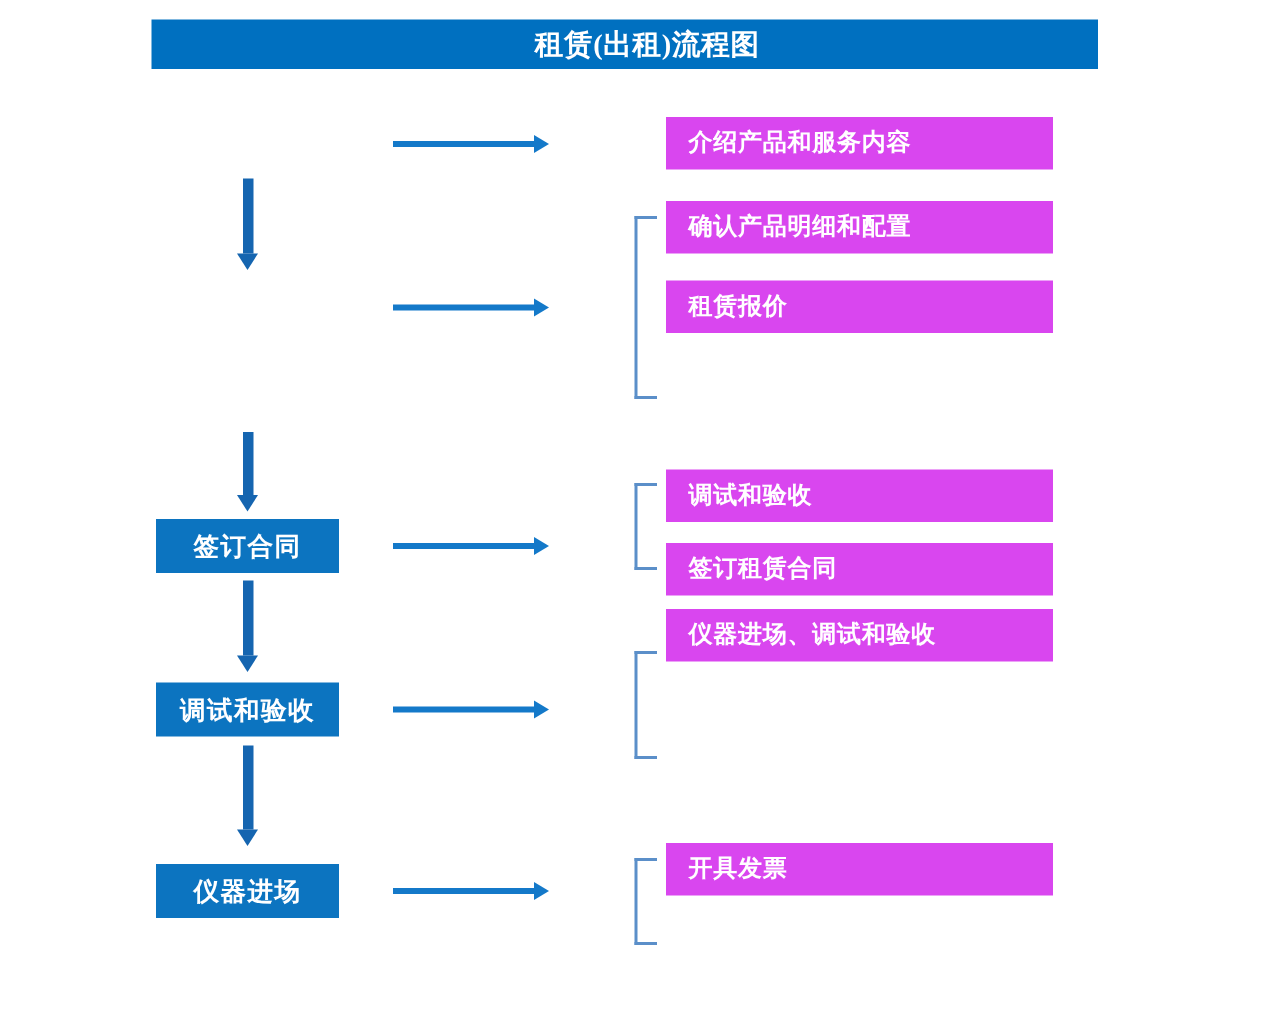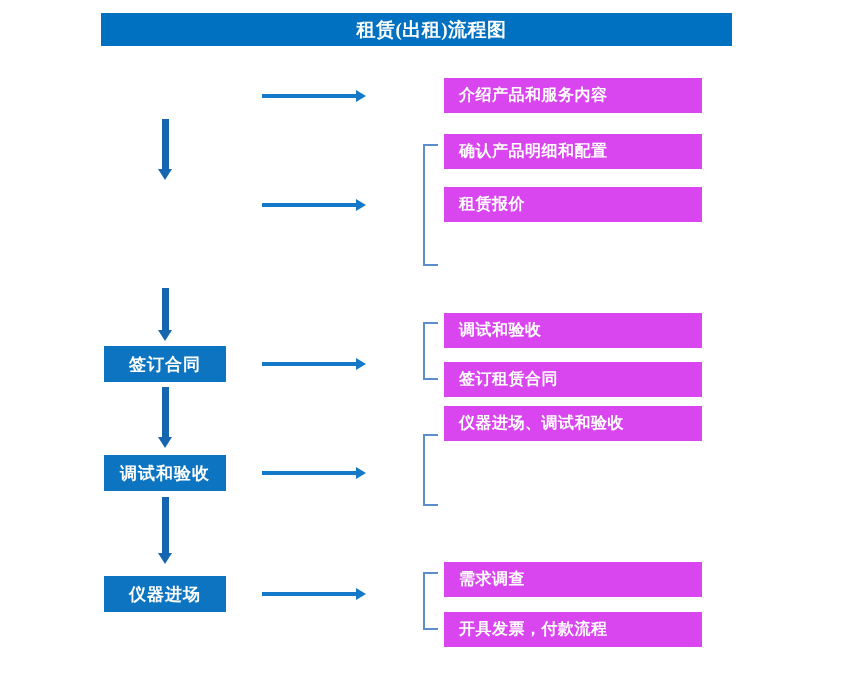--- a/index.html
+++ b/index.html
@@ -203,19 +203,16 @@
   <div class="detail-box" style="top:313px">
     <span>调试和验收</span>
   </div>
   <div class="detail-box" style="top:362px">
     <span>签订租赁合同</span>
   </div>
   <div class="detail-box" style="top:406px">
     <span>仪器进场、调试和验收</span>
   </div>
   <div class="detail-box" style="top:562px">
-    <span>需求调查</span>
-  </div>
-  <div class="detail-box" style="top:612px">
-    <span>开具发票，付款流程</span>
+    <span>开具发票</span>
   </div>
 
 </div>
 
 </body></html>

